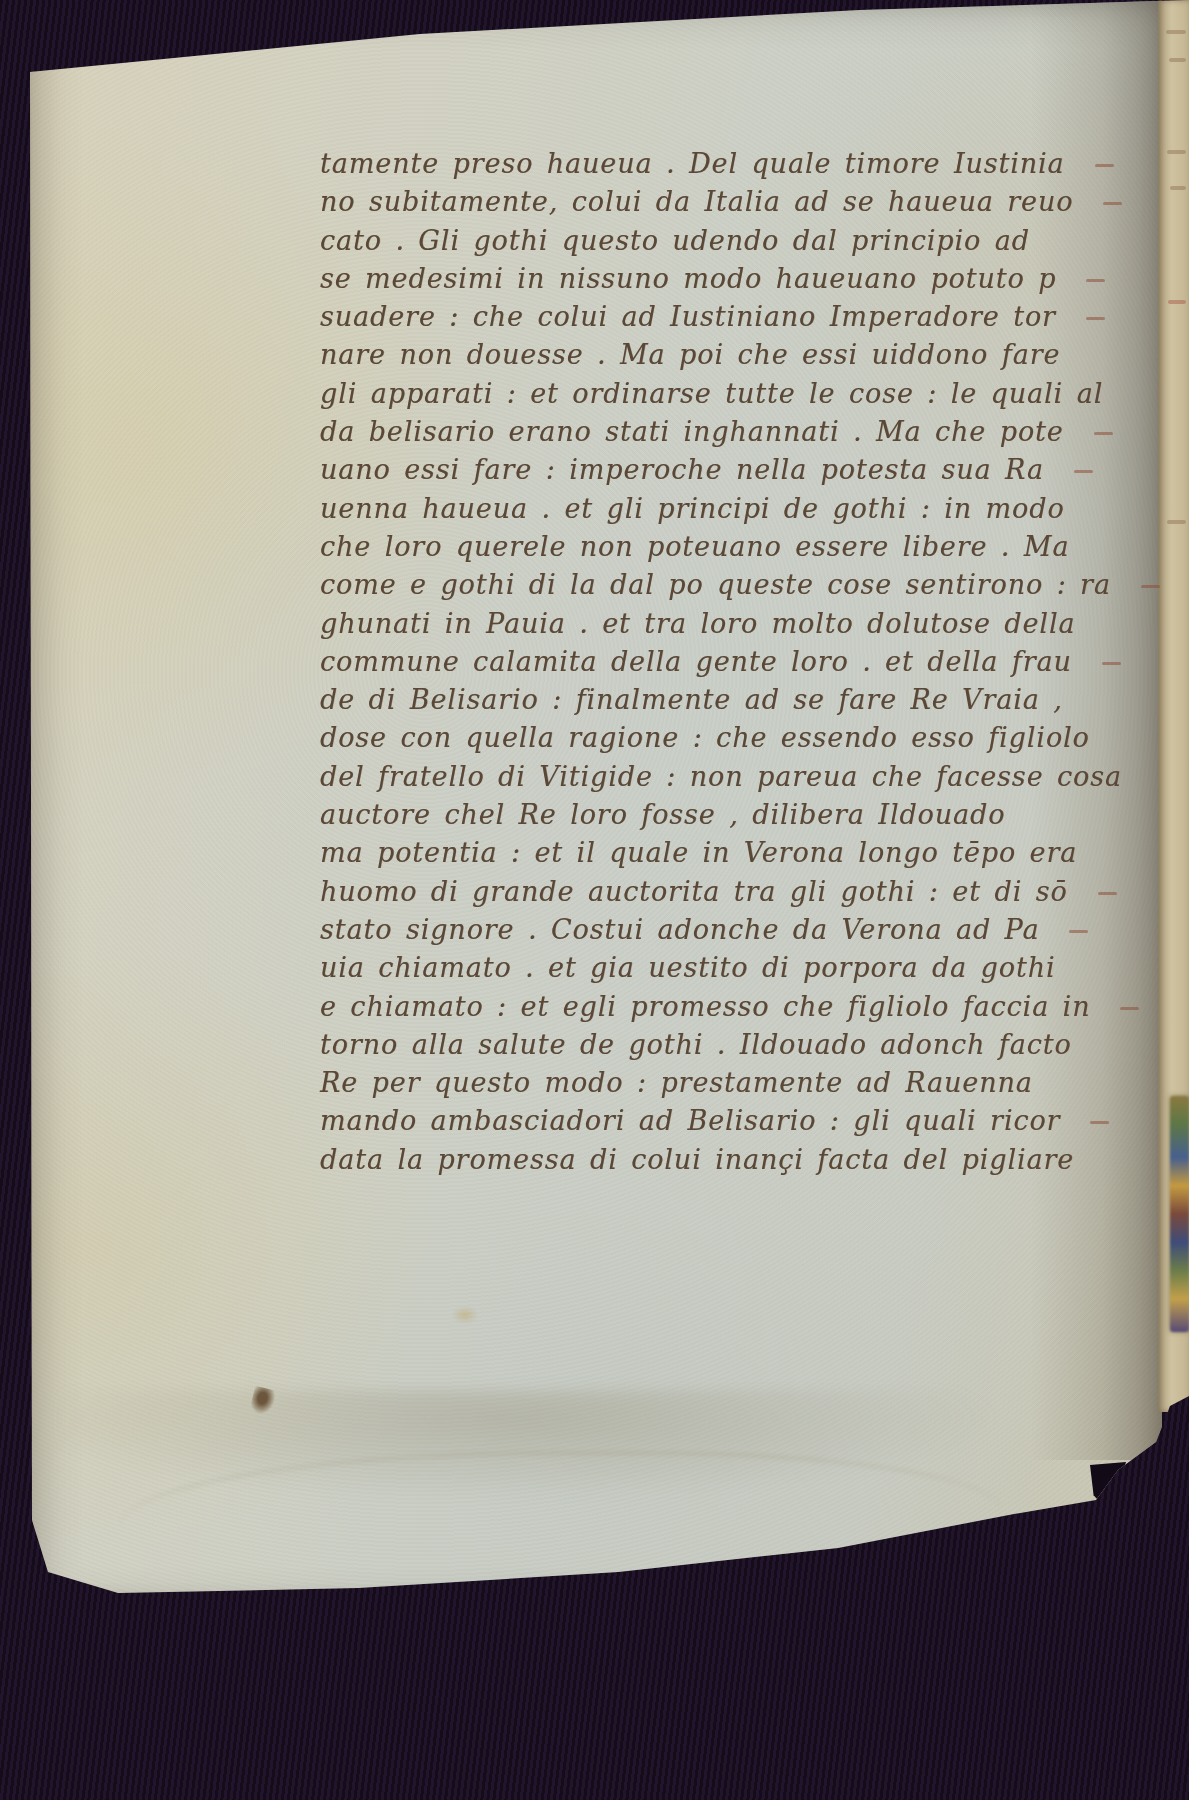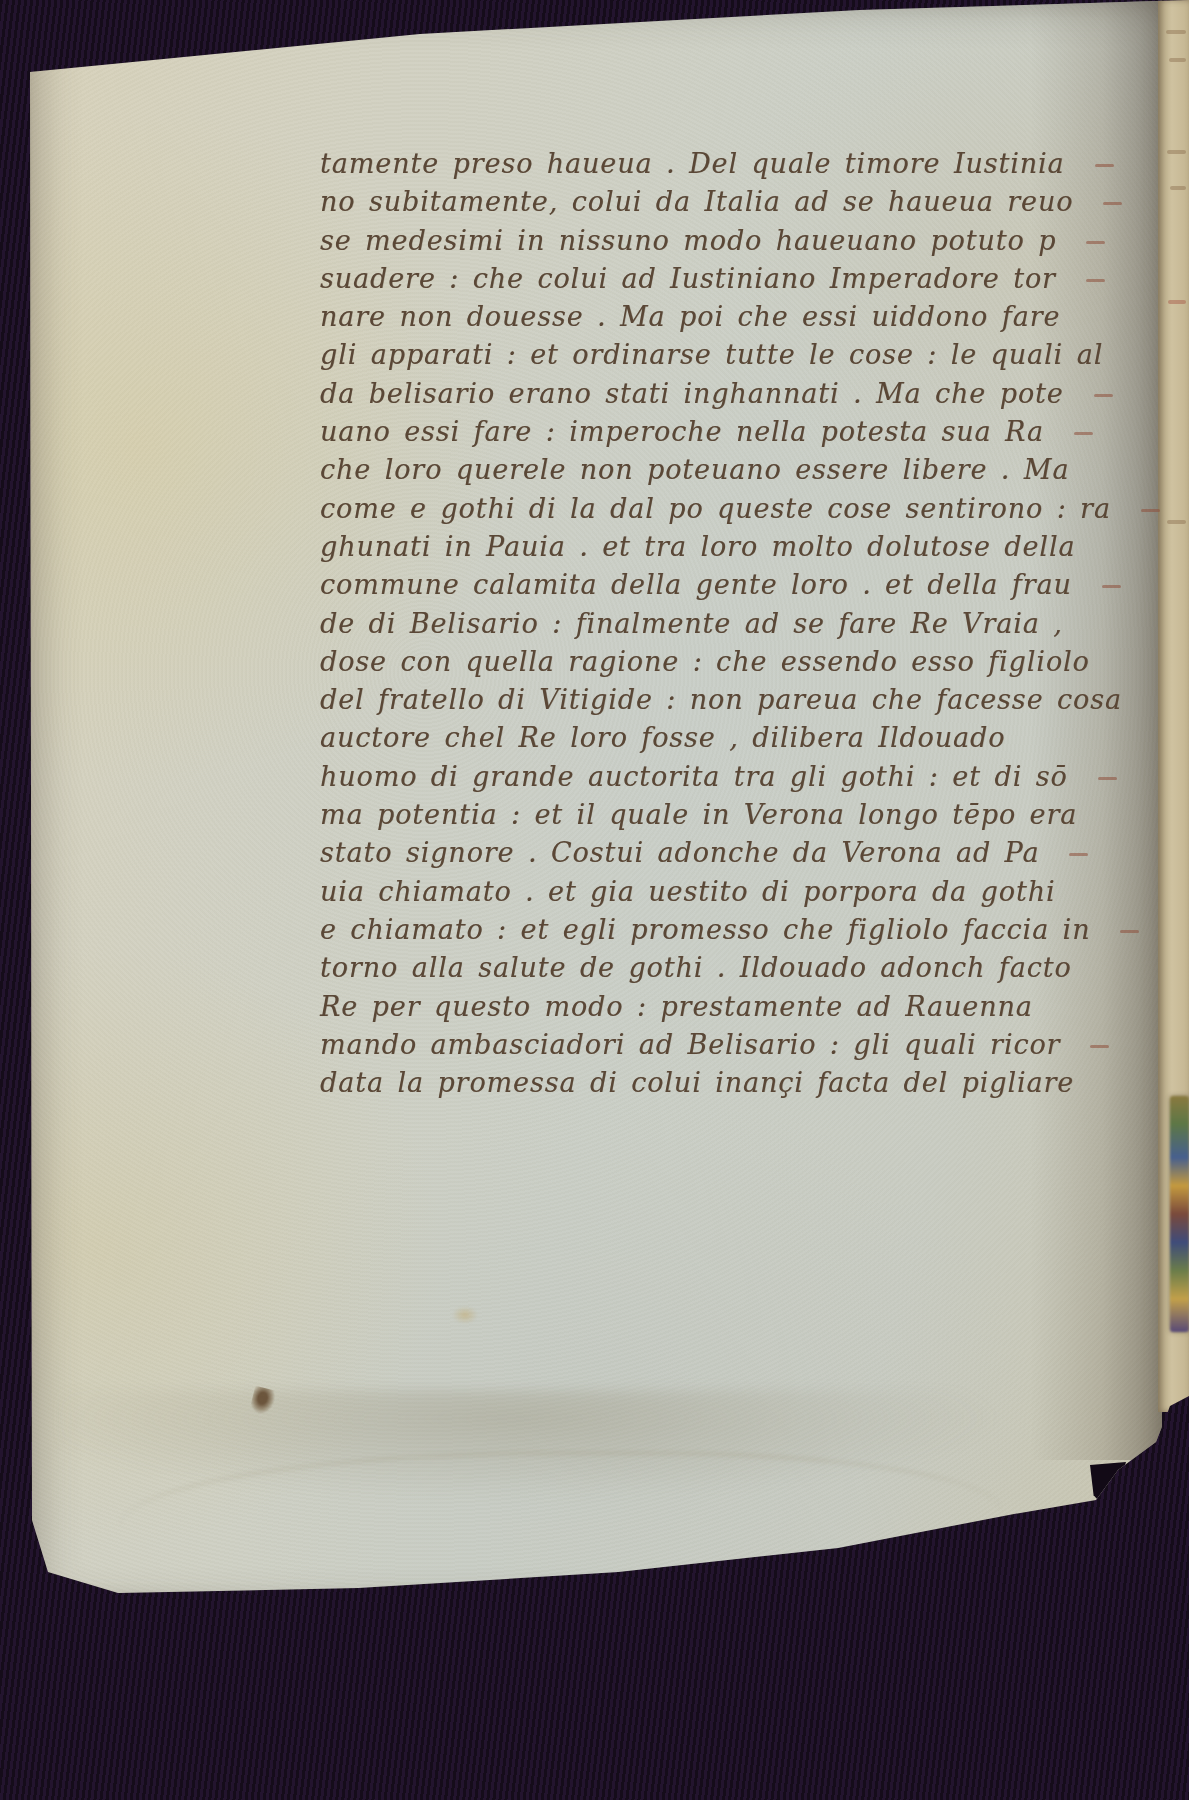--- a/index.html
+++ b/index.html
@@ -120,36 +120,38 @@
   <div class="bleed" style="left:1167px; top:520px; width:19px;"></div>
 
   <div class="illum"></div>
   <div class="notch"></div>
   <div class="blot"></div>
   <div class="stain"></div>
 
   <div class="textblock">
       <div class="line"><span>tamente preso haueua . Del quale timore Iustinia</span><span class="linedash"></span></div>
       <div class="line"><span>no subitamente, colui da Italia ad se haueua reuo</span><span class="linedash"></span></div>
+      <div class="line"><span>cato .  Gli gothi questo udendo dal principio ad</span></div>
       <div class="line"><span>se medesimi in nissuno modo haueuano potuto p</span><span class="linedash"></span></div>
       <div class="line"><span>suadere : che colui ad Iustiniano  Imperadore tor</span><span class="linedash"></span></div>
       <div class="line"><span>nare non douesse .  Ma poi che essi uiddono fare</span></div>
       <div class="line"><span>gli apparati : et ordinarse tutte le cose : le quali al</span></div>
       <div class="line"><span>da belisario erano stati inghannati .  Ma che pote</span><span class="linedash"></span></div>
       <div class="line"><span>uano essi fare : imperoche nella potesta sua  Ra</span><span class="linedash"></span></div>
+      <div class="line"><span>uenna haueua . et gli principi de gothi : in modo</span></div>
       <div class="line"><span>che loro querele non poteuano essere libere .  Ma</span></div>
       <div class="line"><span>come e gothi di la dal po queste cose sentirono : ra</span><span class="linedash"></span></div>
       <div class="line"><span>ghunati in Pauia . et tra loro molto dolutose della</span></div>
       <div class="line"><span>commune calamita della gente loro . et della frau</span><span class="linedash"></span></div>
       <div class="line"><span>de di Belisario : finalmente ad se fare Re Vraia ,</span></div>
       <div class="line"><span>dose con quella ragione : che essendo esso figliolo</span></div>
       <div class="line"><span>del fratello di Vitigide : non pareua che facesse cosa</span></div>
       <div class="line"><span>auctore chel Re loro fosse , dilibera   Ildouado</span></div>
+      <div class="line"><span>ma potentia : et il quale in Verona   longo tēpo era</span></div>
       <div class="line"><span>huomo di grande auctorita tra gli gothi : et di sō</span><span class="linedash"></span></div>
-      <div class="line"><span>ma potentia : et il quale in Verona   longo tēpo era</span></div>
       <div class="line"><span>stato signore .  Costui adonche da Verona ad Pa</span><span class="linedash"></span></div>
       <div class="line"><span>uia chiamato . et gia uestito di porpora da  gothi</span></div>
       <div class="line"><span>e chiamato : et egli promesso che figliolo faccia in</span><span class="linedash"></span></div>
       <div class="line"><span>torno alla salute de gothi .  Ildouado adonch facto</span></div>
       <div class="line"><span>Re per questo modo : prestamente ad Rauenna</span></div>
       <div class="line"><span>mando ambasciadori ad Belisario : gli quali ricor</span><span class="linedash"></span></div>
       <div class="line"><span>data la promessa di colui inançi facta del pigliare</span></div>
     </div>
 </div>
 

